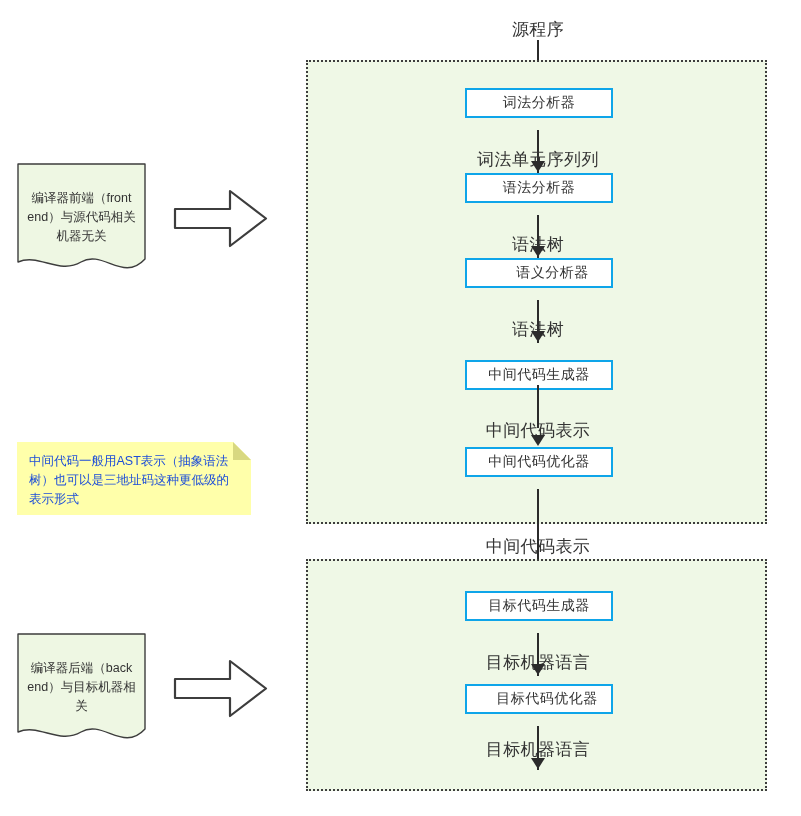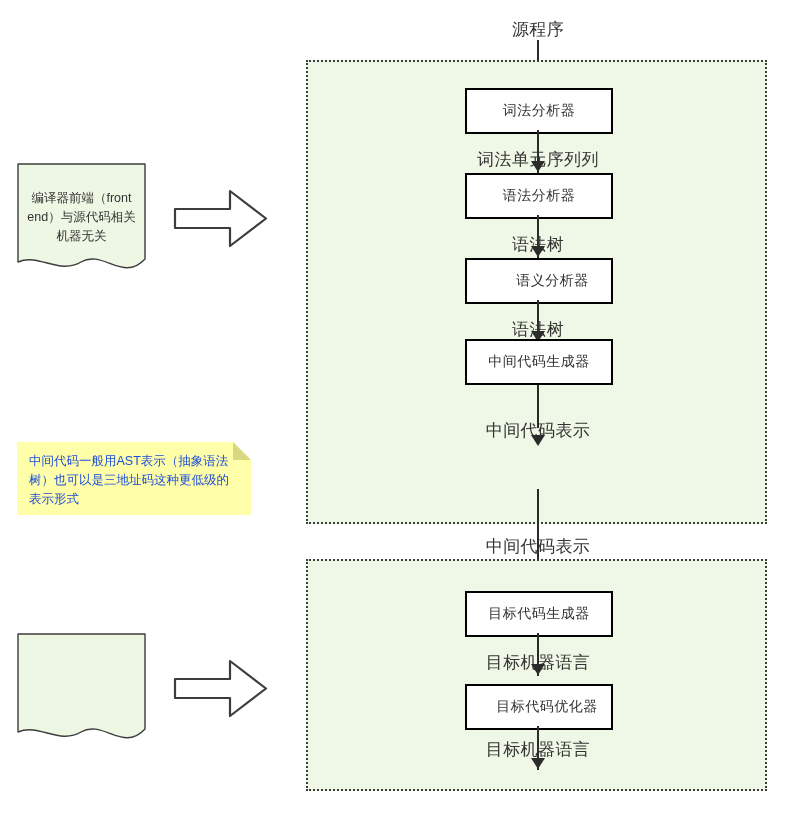--- a/index.html
+++ b/index.html
@@ -40,25 +40,25 @@
     left: 306px;
     top: 559px;
     width: 461px;
     height: 232px;
   }
 
   
   .process-box {
     position: absolute;
     width: 148px;
-    height: 46px;
+    height: 30px;
     left: 465px;
     box-sizing: border-box;
     background: #ffffff;
-    border: 2px solid #000000;
+    border: 2px solid #0ea5e9;
     display: flex;
     align-items: center;
     justify-content: center;
     font-size: 14px;
     color: #333333;
     letter-spacing: 0.5px;
   }
 
   
   .connector {
@@ -183,27 +183,30 @@
   <div class="edge-label" style="top:233px;">语法树</div>
   <div class="arrowhead" style="top:246px;"></div>
 
   <div class="process-box" style="top:258px;padding-left:27px;">
     <span>语义分析器</span>
   </div>
   <div class="connector" style="top:300px; height:43px;"></div>
   <div class="edge-label" style="top:318px;">语法树</div>
   <div class="arrowhead" style="top:331px;"></div>
 
-  <div class="process-box" style="top:339px;">
+  <div class="process-box" style="top:360px;">
     <span>中间代码生成器</span>
   </div>
   <div class="connector" style="top:385px; height:43px;"></div>
   <div class="edge-label" style="top:419px;">中间代码表示</div>
   <div class="arrowhead" style="top:435px;"></div>
 
+  <div class="process-box" style="top:447px;">
+    <span>中间代码优化器</span>
+  </div>
 
   <div class="connector" style="top:489px; height:88px;"></div>
   <div class="edge-label" style="top:535px;">中间代码表示</div>
   <div class="arrowhead" style="top:580px;"></div>
 
   <div class="group-container" id="backend-group"></div>
 
   <div class="process-box" style="top:591px;">
     <span>目标代码生成器</span>
   </div>
@@ -238,20 +241,23 @@
       <path d="M0,0 L216,0 L234,18 L234,73 L0,73 Z" fill="#ffffaa"></path>
       <path d="M216,0 L234,18 L216,18 Z" fill="#d8d880"></path>
     </svg>
     <div class="note-text">中间代码一般用AST表示（抽象语法树）也可以是三地址码这种更低级的表示形式</div>
   </div>
 
   <div class="doc-note" id="backend-note">
     <svg viewBox="0 0 129 112" preserveAspectRatio="none">
       <path d="M1,1 L128,1 L128,96 C106,120 86,86 64,99 C42,112 22,90 1,99 Z" fill="#eef7e3" stroke="#3d3d3d" stroke-width="1.4" stroke-linejoin="round"></path>
     </svg>
+    <div class="doc-text">编译器后端（back
+end）与目标机器相
+关</div>
   </div>
 
   <div class="block-arrow" id="backend-block-arrow">
     <svg viewBox="0 0 95 61" preserveAspectRatio="none">
       <path d="M2,21 L57,21 L57,3 L93,30.5 L57,58 L57,40 L2,40 Z" fill="#ffffff" stroke="#3d3d3d" stroke-width="2.2" stroke-linejoin="round"></path>
     </svg>
   </div>
 
 </div>
 

